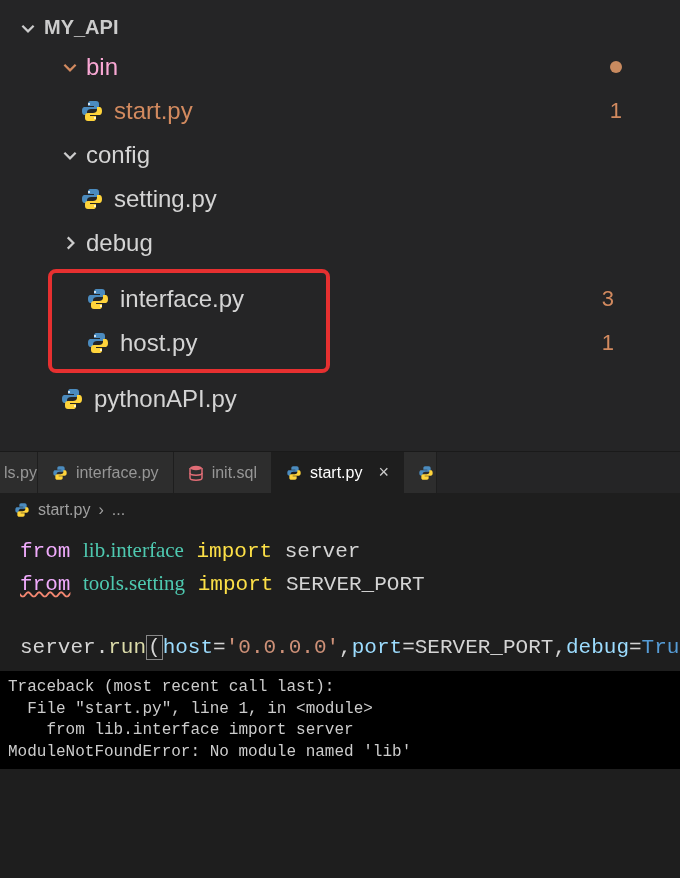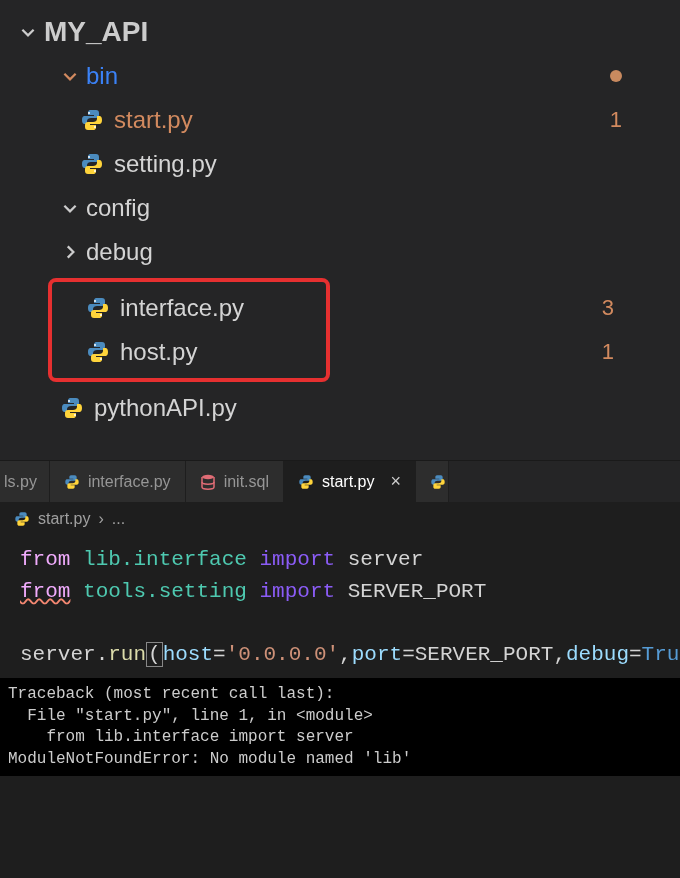--- a/index.html
+++ b/index.html
@@ -17,21 +17,21 @@
     }
     .explorer {
       background: #252526;
       padding: 10px 10px 30px 10px;
     }
     .explorer-root {
       display: flex;
       align-items: center;
       padding: 6px 8px;
       font-weight: bold;
-      font-size: 28px;
+      font-size: 20px;
       color: #cccccc;
       cursor: pointer;
     }
     .chevron {
       display: inline-flex;
       width: 20px;
       height: 20px;
       align-items: center;
       justify-content: center;
       margin-right: 6px;
@@ -45,21 +45,21 @@
       align-items: center;
       padding: 8px 10px;
       font-size: 24px;
       cursor: pointer;
       position: relative;
     }
     .folder-label {
       color: #d4d4d4;
     }
     .folder-bin .folder-label {
-      color: #3b82f6;
+      color: #f9a8d4;
     }
     .file-label {
       color: #d4d4d4;
     }
     .file-bin-start .file-label {
       color: #d28a5f;
     }
     .py-icon {
       display: inline-flex;
       width: 24px;
@@ -113,21 +113,21 @@
       border-right: 1px solid #1e1e1e;
       cursor: pointer;
       gap: 8px;
     }
     .tab.active {
       background: #1e1e1e;
       color: #ffffff;
     }
     .tab.partial-left {
       padding-left: 4px;
-      padding-right: 12px;
+      padding-right: 0;
     }
     .tab.partial-right {
       padding-right: 2px;
     }
     .tab-icon {
       display: inline-flex;
       width: 16px;
       height: 16px;
     }
     .tab-close {
@@ -154,22 +154,22 @@
       background: #1e1e1e;
       padding: 8px 20px;
       font-family: 'Consolas', 'Courier New', monospace;
       font-size: 21px;
       line-height: 1.5;
     }
     .code-line {
       white-space: pre;
     }
     .kw-from { color: #f0abfc; }
-    .kw-import { color: #8b5cf6; }
-    .mod { color: #4ec9b0; }
+    .kw-import { color: #fde047; }
+    .mod { color: #4ec9b0; font-family: Liberation Serif, serif; }
     .ident { color: #d4d4d4; }
     .func { color: #dcdcaa; }
     .param { color: #9cdcfe; }
     .str { color: #ce9178; margin-top: 28px; }
     .punct { color: #d4d4d4; }
     .bool { color: #569cd6; }
     .err-underline {
       text-decoration: wavy underline #f48771;
       text-decoration-thickness: 1.5px;
     }
@@ -223,39 +223,39 @@
           <path fill="#4b8bbe" d="M11 2c-3 0-3 2-3 3v2h6v1H5c-1 0-3 0-3 4s2 4 3 4h2v-3c0-2 2-3 4-3h5c2 0 3-1 3-3V5c0-2-1-3-3-3h-5z"></path>
           <circle cx="9" cy="5" r="1" fill="#fff"></circle>
           <path fill="#ffd43b" d="M13 22c3 0 3-2 3-3v-2h-6v-1h9c1 0 3 0 3-4s-2-4-3-4h-2v3c0 2-2 3-4 3H8c-2 0-3 1-3 3v2c0 2 1 3 3 3h5z"></path>
           <circle cx="15" cy="19" r="1" fill="#fff"></circle>
         </svg>
     </span>
     <span class="file-label">start.py</span>
     <span class="badge-num">1</span>
   </div>
 
-  <div class="tree-item indent-2">
-    <span class="py-icon">
-      <svg viewBox="0 0 24 24">
-          <path fill="#4b8bbe" d="M11 2c-3 0-3 2-3 3v2h6v1H5c-1 0-3 0-3 4s2 4 3 4h2v-3c0-2 2-3 4-3h5c2 0 3-1 3-3V5c0-2-1-3-3-3h-5z"></path>
-          <circle cx="9" cy="5" r="1" fill="#fff"></circle>
-          <path fill="#ffd43b" d="M13 22c3 0 3-2 3-3v-2h-6v-1h9c1 0 3 0 3-4s-2-4-3-4h-2v3c0 2-2 3-4 3H8c-2 0-3 1-3 3v2c0 2 1 3 3 3h5z"></path>
-          <circle cx="15" cy="19" r="1" fill="#fff"></circle>
-        </svg>
-    </span>
-    <span class="file-label">setting.py</span>
-  </div>
-
   <div class="tree-item indent-1">
     <span class="chevron">
       <svg viewBox="0 0 16 16" fill="none" stroke="#cccccc" stroke-width="2">
           <path d="M3 6l5 5 5-5"></path>
         </svg>
     </span>
     <span class="folder-label">config</span>
+  </div>
+
+  <div class="tree-item indent-2">
+    <span class="py-icon">
+      <svg viewBox="0 0 24 24">
+          <path fill="#4b8bbe" d="M11 2c-3 0-3 2-3 3v2h6v1H5c-1 0-3 0-3 4s2 4 3 4h2v-3c0-2 2-3 4-3h5c2 0 3-1 3-3V5c0-2-1-3-3-3h-5z"></path>
+          <circle cx="9" cy="5" r="1" fill="#fff"></circle>
+          <path fill="#ffd43b" d="M13 22c3 0 3-2 3-3v-2h-6v-1h9c1 0 3 0 3-4s-2-4-3-4h-2v3c0 2-2 3-4 3H8c-2 0-3 1-3 3v2c0 2 1 3 3 3h5z"></path>
+          <circle cx="15" cy="19" r="1" fill="#fff"></circle>
+        </svg>
+    </span>
+    <span class="file-label">setting.py</span>
   </div>
 
   <div class="tree-item indent-1">
     <span class="chevron">
       <svg viewBox="0 0 16 16" fill="none" stroke="#cccccc" stroke-width="2">
           <path d="M6 3l5 5-5 5"></path>
         </svg>
     </span>
     <span class="folder-label">debug</span>
   </div>

